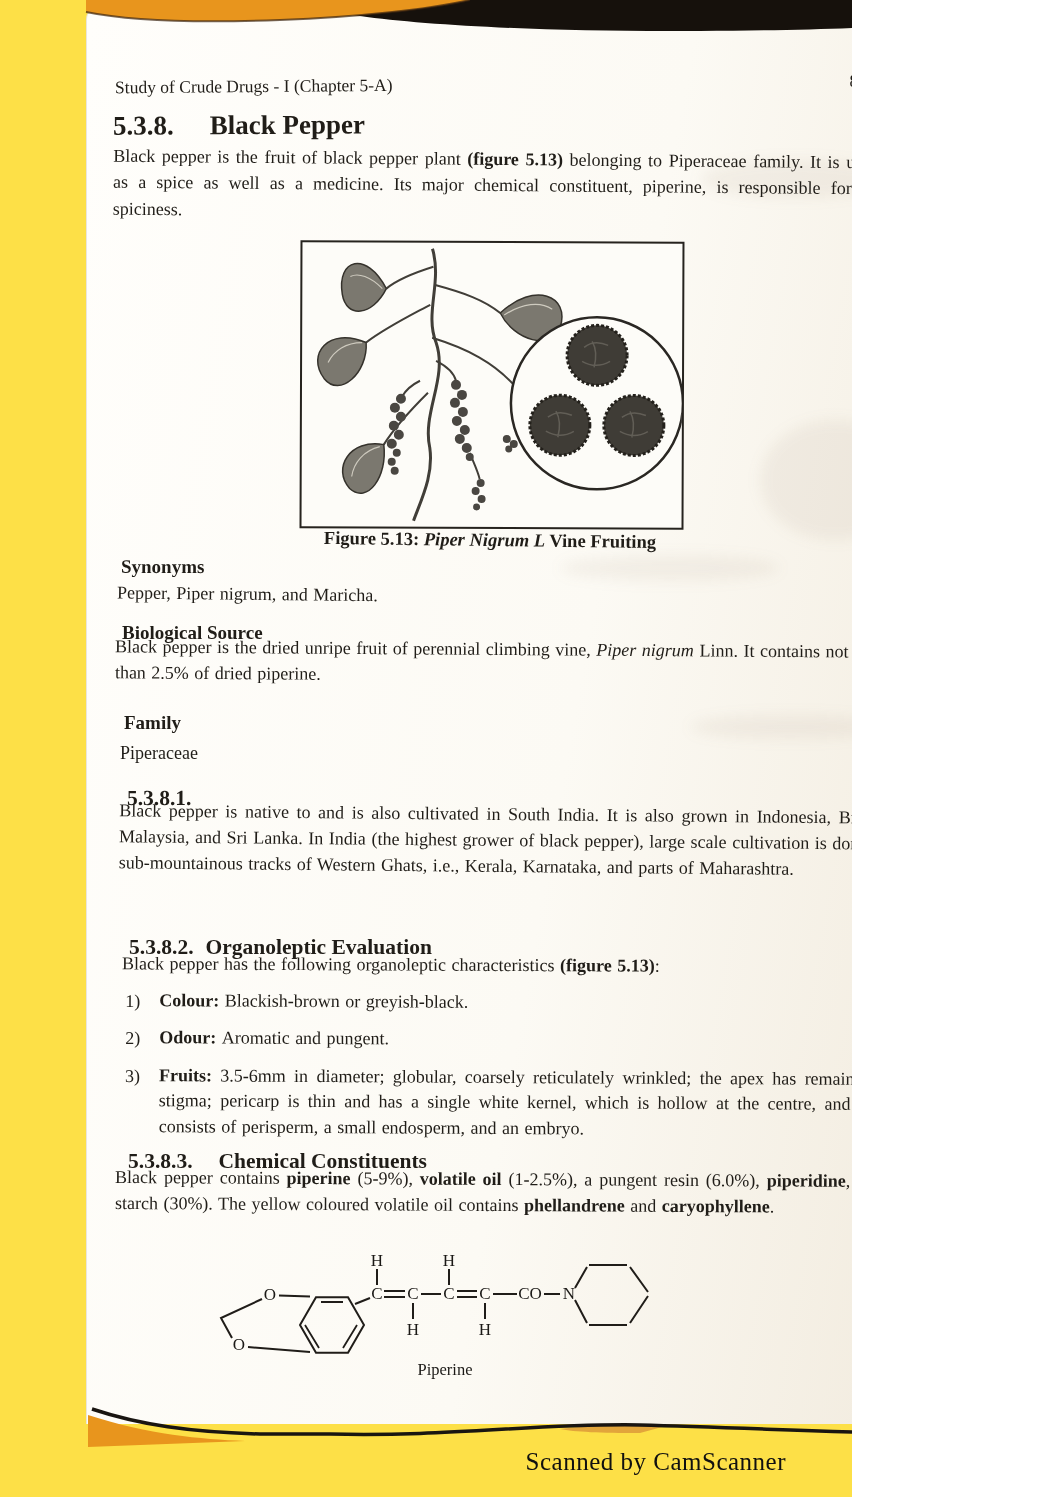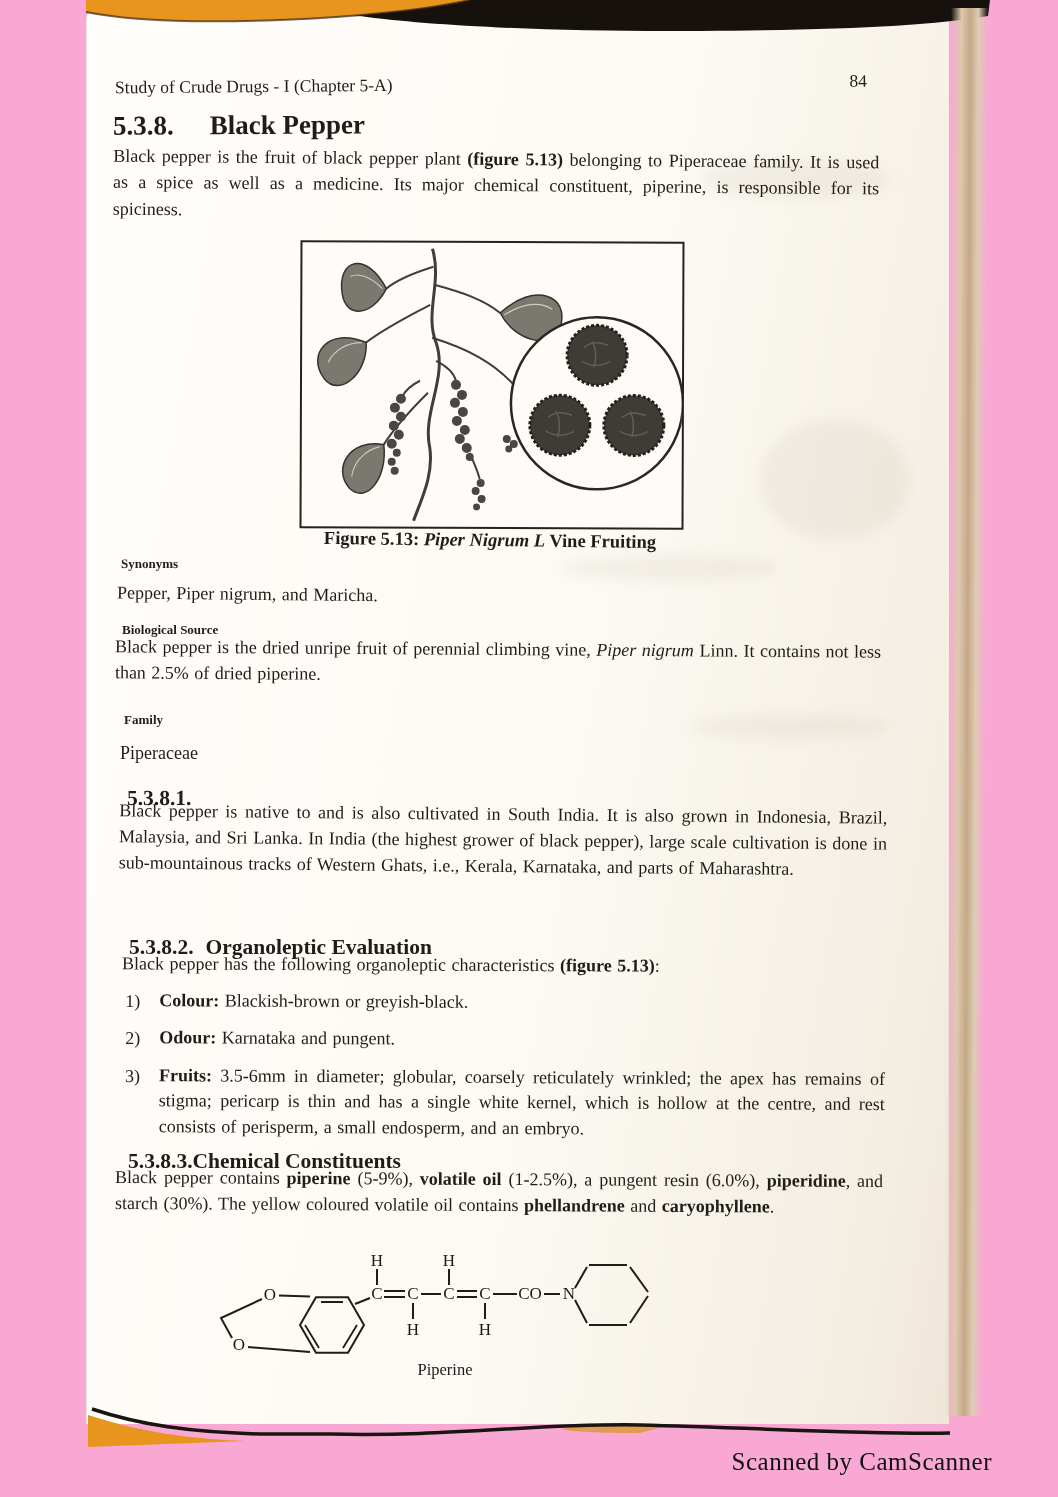--- a/index.html
+++ b/index.html
@@ -1,29 +1,29 @@
 <!DOCTYPE html>
 <html><head>
 <meta charset="utf-8">
 <style>
   html,body{margin:0;padding:0;background:#ffffff;}
-  .stage{position:relative;width:1058px;height:1497px;overflow:hidden;
-         font-family:"Liberation Serif","DejaVu Serif",serif;color:#201d18;background:#f9a8d4;}
+  .stage{position:relative;width:852px;height:1497px;overflow:hidden;
+         font-family:"Liberation Serif","DejaVu Serif",serif;color:#201d18;background:#fde047;}
   .page{position:absolute;left:86px;top:6px;width:862px;height:1418px;
         background:linear-gradient(100deg,#fffefb 0%,#fcfaf4 55%,#f3ede1 92%,#eee6d7 100%);
         border-radius:14px 4px 0 0;border-left:1px solid #eae6dc;}
   .edge-strip{position:absolute;left:948px;top:8px;width:37px;height:1408px;
         background:linear-gradient(to right,rgba(255,255,255,0) 0%,#dcc9ad 28%,#c4a887 52%,#ddccb3 74%,rgba(255,255,255,0) 100%);
         transform:rotate(.25deg);}
   svg{display:block;}
   .abs{position:absolute;}
   .body-text{font-size:18px;line-height:26.4px;text-align:justify;word-spacing:1px;}
   .b{font-weight:bold;}
   .i{font-style:italic;}
-  .h-small{font-size:13px;font-weight:bold;}
+  .h-small{font-size:19px;font-weight:bold;}
   .h-num{display:flex;font-weight:bold;}
   .h-main{font-size:27px;}
   .h-sub{font-size:21.5px;}
   .runhead{display:flex;justify-content:space-between;font-size:17.5px;}
   .caption{font-size:18.5px;font-weight:bold;text-align:center;}
   .figure-box{border:2.5px solid #26231e;background:#fdfcf8;}
   .list-item{display:flex;margin-bottom:11px;}
   .list-marker{width:34px;flex:0 0 34px;}
   .list-body{flex:1;text-align:justify;line-height:25.6px;}
   .smudge{position:absolute;border-radius:50%;filter:blur(7px);background:rgba(125,102,68,.07);}
@@ -151,29 +151,29 @@
     <span>Organoleptic Evaluation</span>
   </div>
   <p class="abs body-text" style="left:122px;top:952px;width:768px;margin:0;transform:rotate(.25deg);"><span>Black pepper has the following organoleptic characteristics </span><span class="b">(figure 5.13)</span><span>:</span></p>
   <div class="abs body-text" style="left:125px;top:990px;width:760px;transform:rotate(.3deg);">
     <div class="list-item">
       <span class="list-marker">1)</span>
       <span class="list-body"><span class="b">Colour: </span><span>Blackish-brown or greyish-black.</span></span>
     </div>
     <div class="list-item">
       <span class="list-marker">2)</span>
-      <span class="list-body"><span class="b">Odour: </span><span>Karnataka and pungent.</span></span>
+      <span class="list-body"><span class="b">Odour: </span><span>Aromatic and pungent.</span></span>
     </div>
     <div class="list-item">
       <span class="list-marker">3)</span>
       <span class="list-body"><span class="b">Fruits: </span><span>3.5-6mm in diameter; globular, coarsely reticulately wrinkled; the apex has remains of stigma; pericarp is thin and has a single white kernel, which is hollow at the centre, and rest consists of perisperm, a small endosperm, and an embryo.</span></span>
     </div>
   </div>
 
-  <div class="abs h-num h-sub" style="left:128px;top:1149px;">
+  <div class="abs h-num h-sub" style="left:128px;top:1149px;gap:26px;">
     <span>5.3.8.3.</span>
     <span>Chemical Constituents</span>
   </div>
   <p class="abs body-text" style="left:115px;top:1166px;width:768px;margin:0;transform:rotate(.3deg);"><span>Black pepper contains </span><span class="b">piperine</span><span> (5-9%), </span><span class="b">volatile oil</span><span> (1-2.5%), a pungent resin (6.0%), </span><span class="b">piperidine</span><span>, and starch (30%). The yellow coloured volatile oil contains </span><span class="b">phellandrene</span><span> and </span><span class="b">caryophyllene</span><span>.</span></p>
 
   <svg class="abs" style="left:183px;top:1247px;" width="520" height="132" viewBox="0 0 520 132">
     <g stroke="#201d19" stroke-width="2" fill="none">
 
       <path d="M181,78 L165,50.3 L133,50.3 L117,78 L133,105.7 L165,105.7 Z"></path>
       <path d="M160,55 L138,55 M122,78 L136,101 M160,101 L174,78" stroke-width="1.8"></path>

